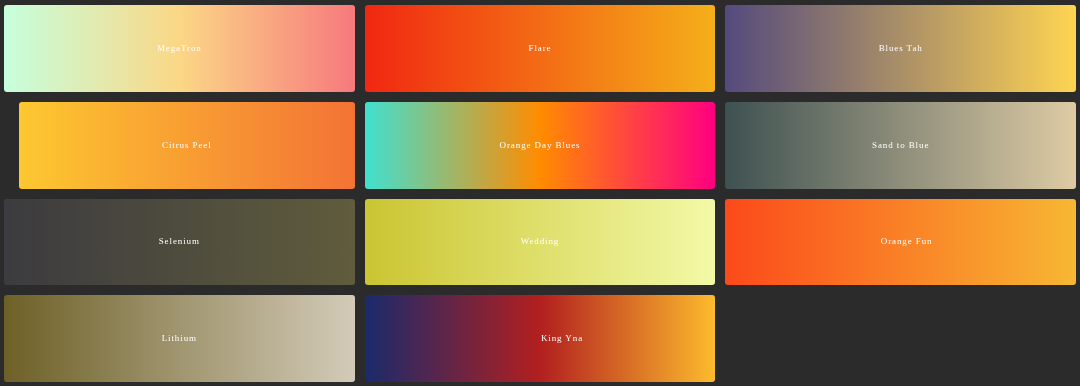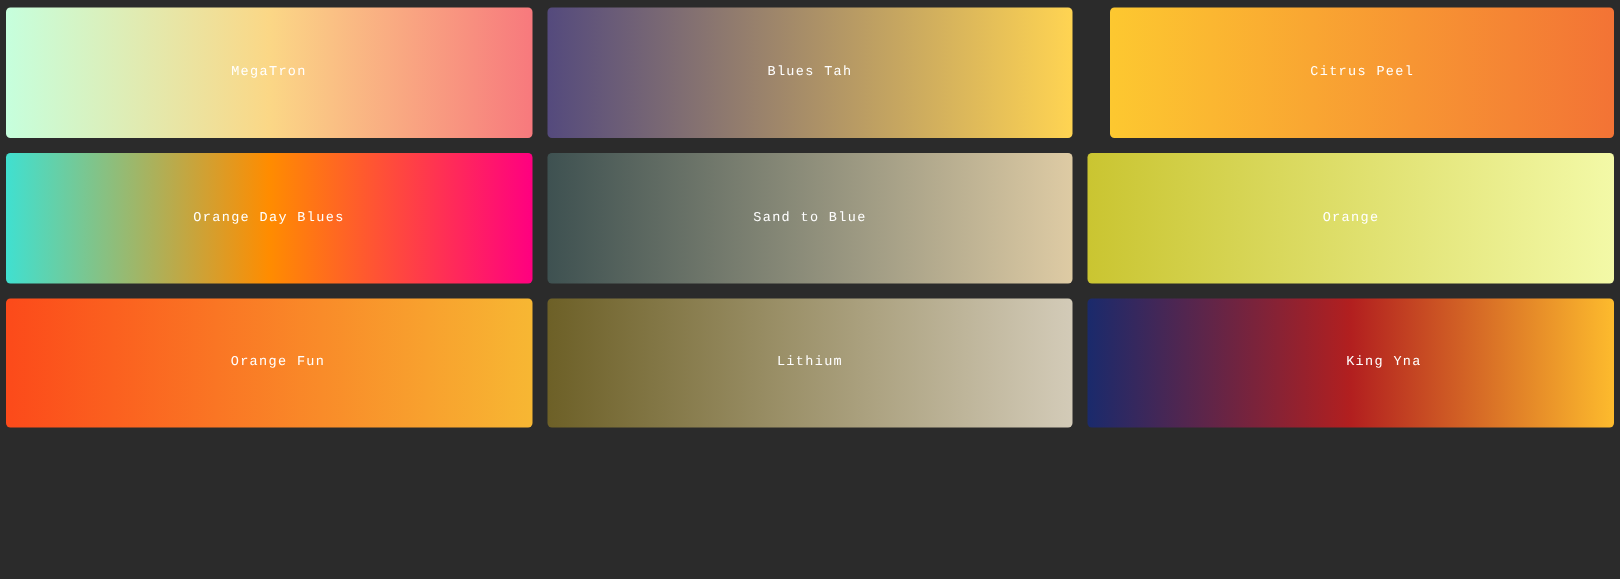--- a/index.html
+++ b/index.html
@@ -35,44 +35,50 @@
   }
   .swatch-label {
     position: relative;
     z-index: 2;
     color: #ffffff;
     font-size: 9px;
     letter-spacing: 0.9px;
     line-height: 1;
     text-align: left;
     white-space: nowrap;
-    font-family: Liberation Mono, monospace;
+    font-family: Liberation Serif, serif;
   }
 </style>
 </head>
 <body style="background: rgb(43, 43, 43);">
 
 <div id="gradient-grid" style="grid-template-columns: repeat(3, 1fr); grid-template-rows: repeat(4, 1fr);">
     <div class="swatch" style="background: linear-gradient(to right, rgb(198, 255, 221), rgb(251, 215, 134), rgb(247, 121, 125));">
       <span class="swatch-label" style="color: rgb(255, 255, 255);">MegaTron</span>
+    </div>
+    <div class="swatch" style="background: linear-gradient(to right, rgb(241, 39, 17), rgb(245, 175, 25));">
+      <span class="swatch-label" style="color: rgb(255, 255, 255);">Flare</span>
     </div>
     <div class="swatch" style="background: linear-gradient(to right, rgb(84, 74, 125), rgb(255, 212, 82));">
       <span class="swatch-label" style="color: rgb(255, 255, 255);">Blues Tah</span>
     </div>
     <div class="swatch" style="background: linear-gradient(to right, rgb(253, 200, 48), rgb(243, 115, 53)); margin-left: 15px;">
       <span class="swatch-label" style="color: rgb(255, 255, 255);">Citrus Peel</span>
     </div>
     <div class="swatch" style="background: linear-gradient(to right, rgb(64, 224, 208), rgb(255, 140, 0), rgb(255, 0, 128));">
       <span class="swatch-label" style="color: rgb(255, 255, 255);">Orange Day Blues</span>
     </div>
     <div class="swatch" style="background: linear-gradient(to right, rgb(62, 81, 81), rgb(222, 203, 164));">
       <span class="swatch-label" style="color: rgb(255, 255, 255);">Sand to Blue</span>
     </div>
+    <div class="swatch" style="background: linear-gradient(to right, rgb(60, 59, 63), rgb(96, 92, 60));">
+      <span class="swatch-label" style="color: rgb(255, 255, 255);">Selenium</span>
+    </div>
     <div class="swatch" style="background: linear-gradient(to right, rgb(202, 197, 49), rgb(243, 249, 167));">
-      <span class="swatch-label" style="color: rgb(255, 255, 255);">Orange</span>
+      <span class="swatch-label" style="color: rgb(255, 255, 255);">Wedding</span>
     </div>
     <div class="swatch" style="background: linear-gradient(to right, rgb(252, 74, 26), rgb(247, 183, 51));">
       <span class="swatch-label" style="color: rgb(255, 255, 255); padding-left: 12px;">Orange Fun</span>
     </div>
     <div class="swatch" style="background: linear-gradient(to right, rgb(109, 96, 39), rgb(211, 203, 184));">
       <span class="swatch-label" style="color: rgb(255, 255, 255);">Lithium</span>
     </div>
     <div class="swatch" style="background: linear-gradient(to right, rgb(26, 42, 108), rgb(178, 31, 31), rgb(253, 187, 45));">
       <span class="swatch-label" style="color: rgb(255, 255, 255); margin-left: 44px;">King Yna</span>
     </div>

